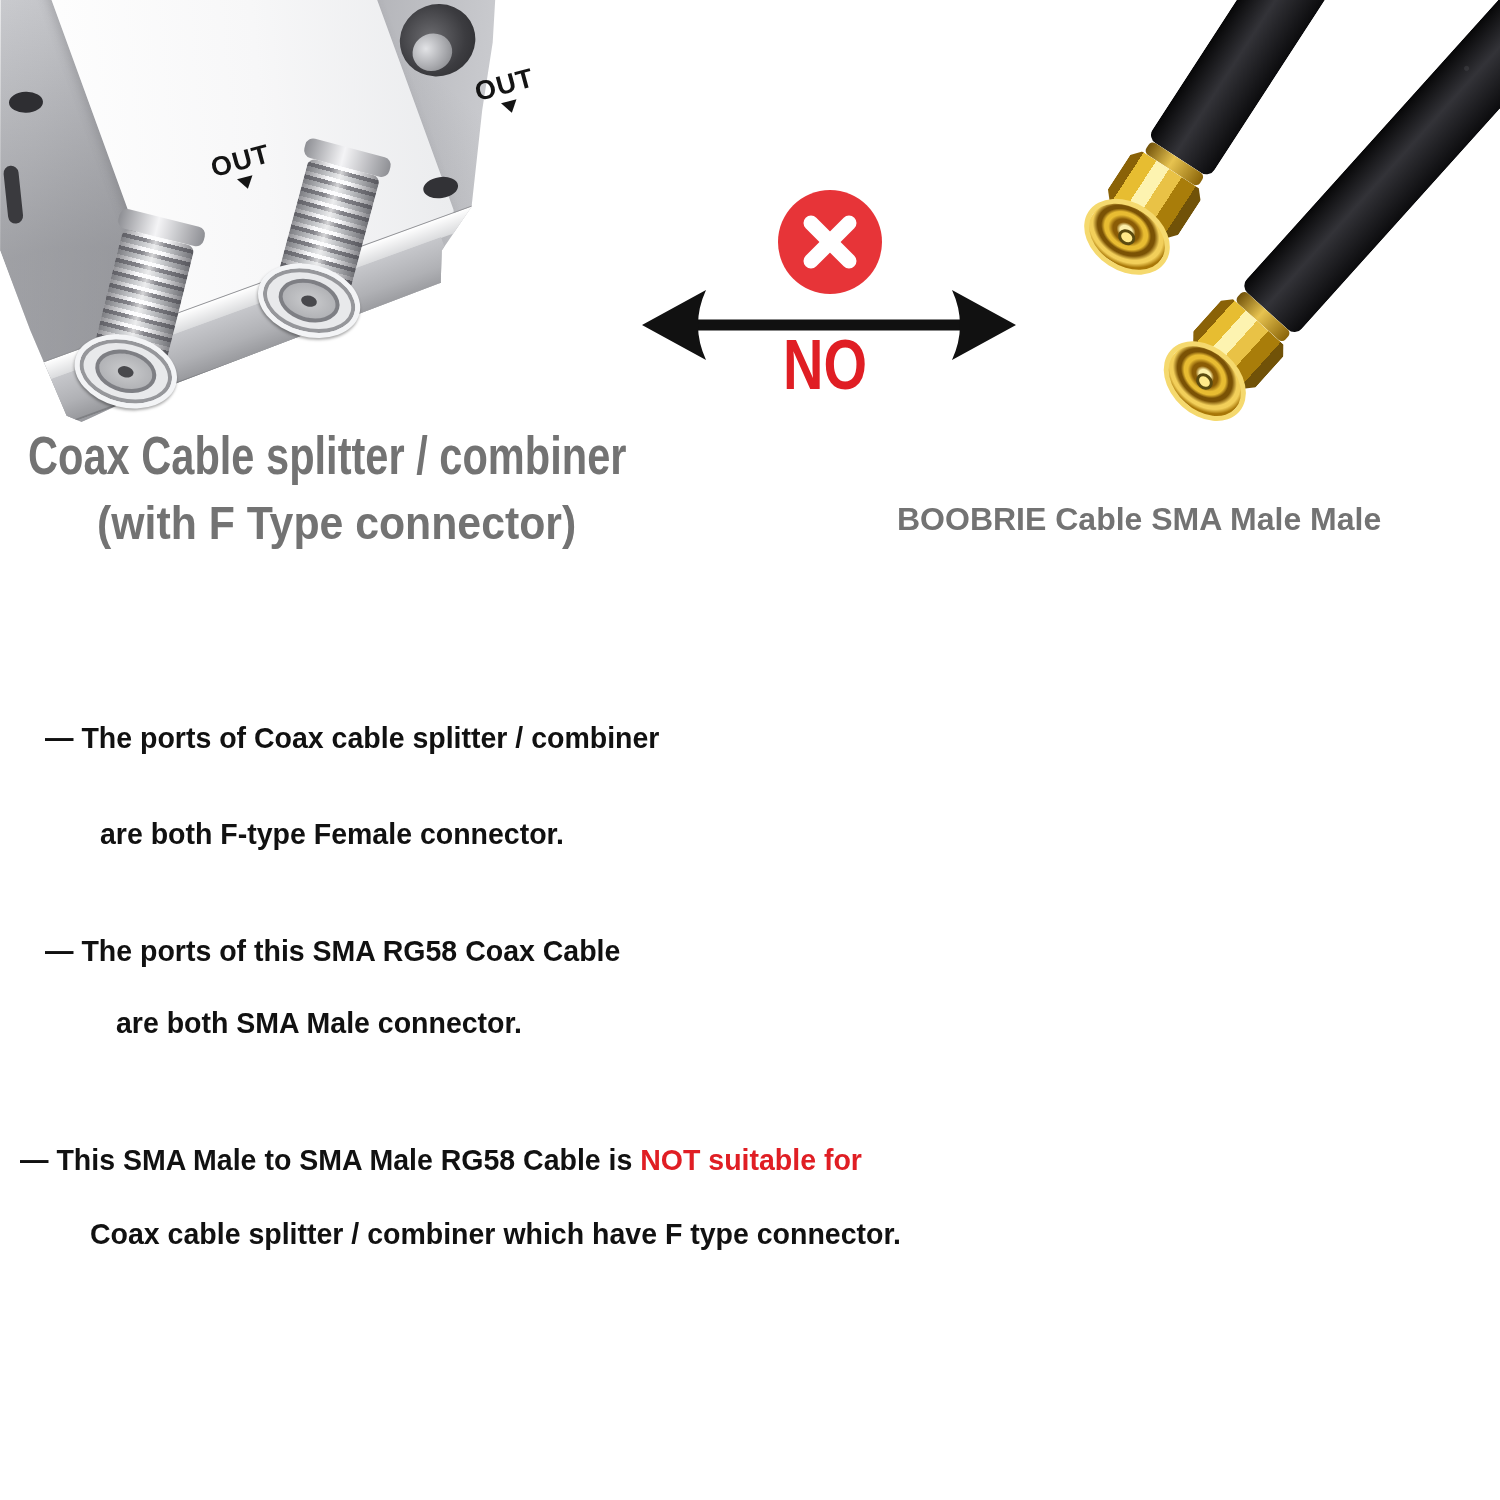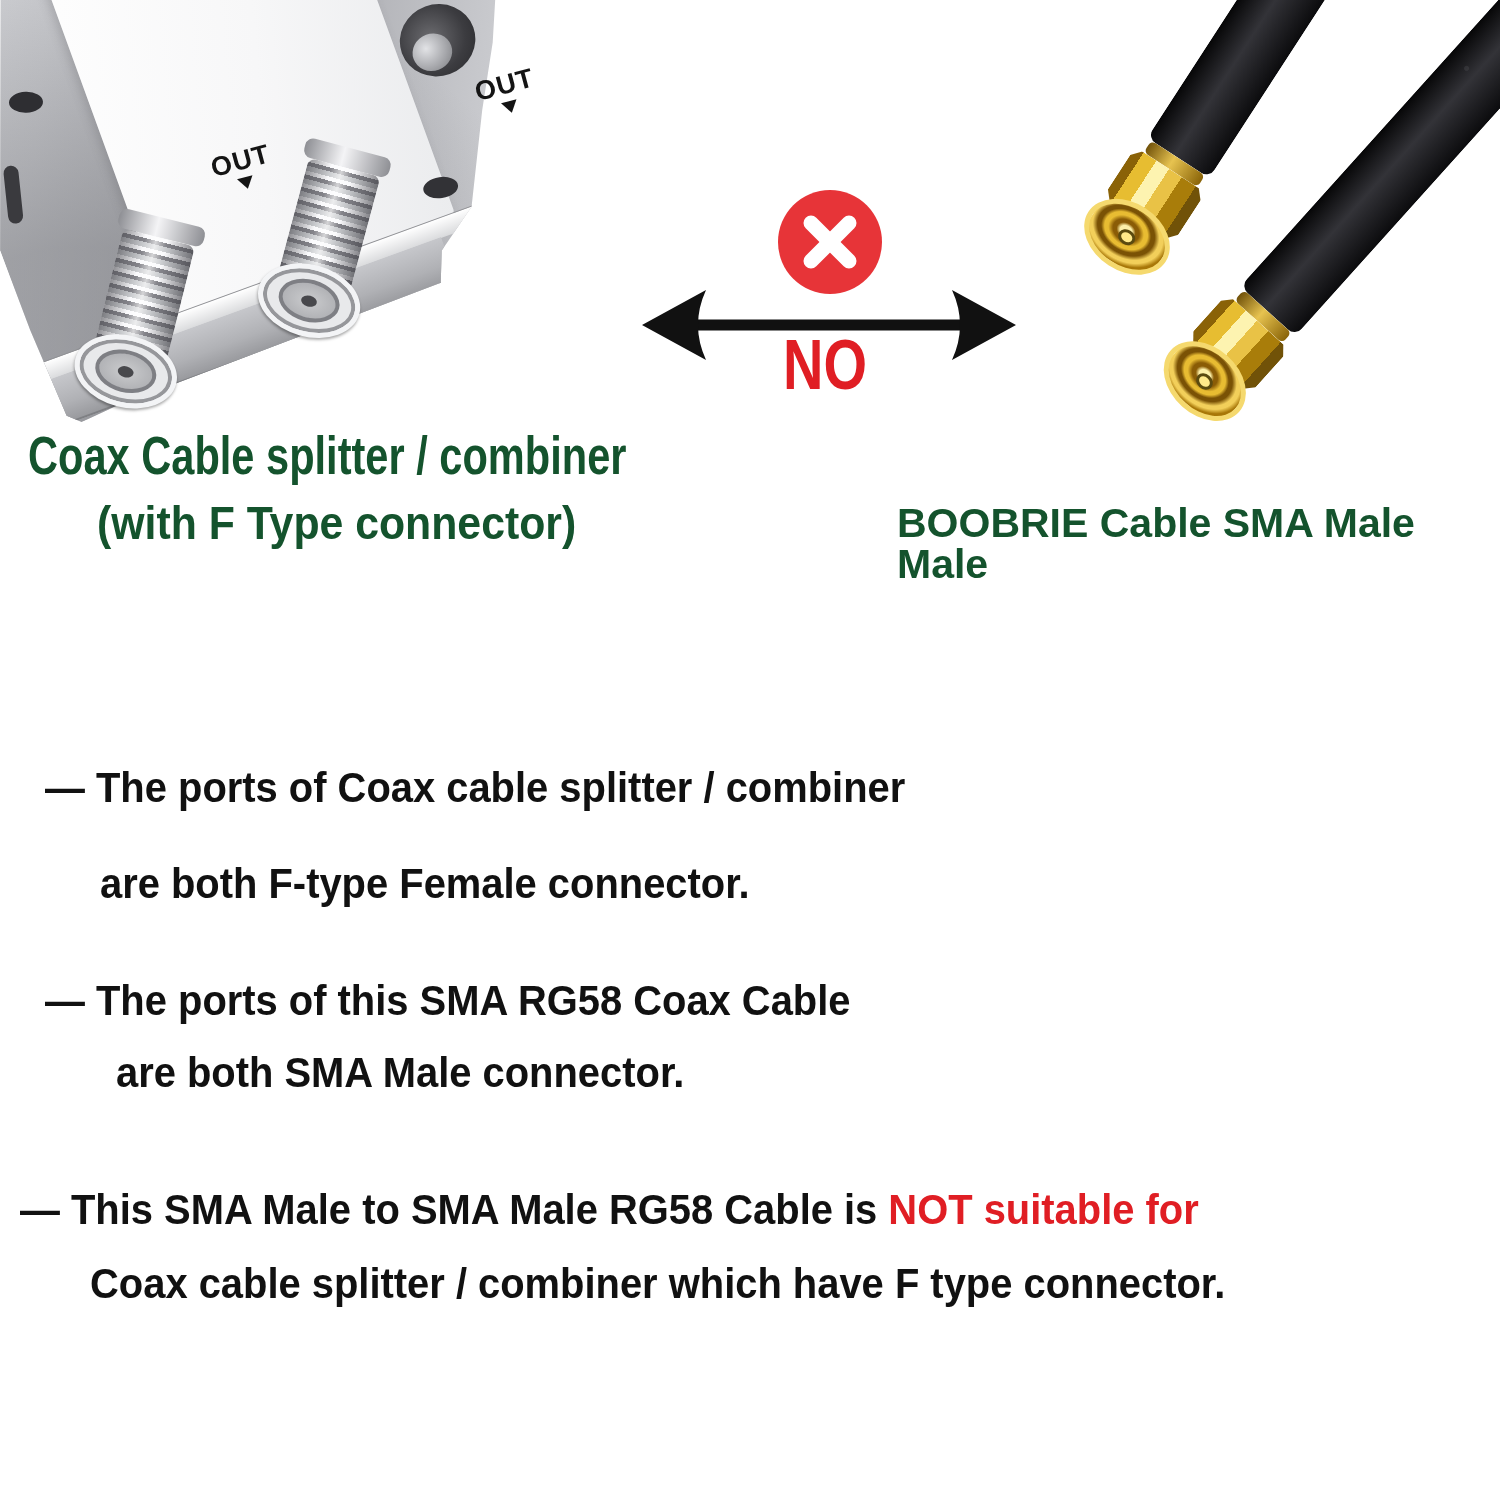--- a/index.html
+++ b/index.html
@@ -99,27 +99,27 @@
     background:linear-gradient(to right,#7a5606,#f2cf5a 46%,#96700a);}
   .sma-face{
     position:absolute;bottom:-30px;left:50%;transform:translateX(-50%);
     width:82px;height:58px;border-radius:50%;
     border:5px solid #f5d96e;
     background:radial-gradient(ellipse at 45% 42%, #fdf0a8 0 10%, #8a5c06 16% 22%, #e8bc32 30% 36%, #7a5205 42% 48%, #f2cf5a 56% 62%, #a87708 70% 78%, #f7df7e 86% 94%, #8a6207);
     display:flex;align-items:center;justify-content:center;}
   .sma-pin{width:12px;height:9px;border-radius:50%;background:#ffe98a;border:3px solid #5a4a10;}
 
   
-  .caption{font-weight:bold;color:#14532d;line-height:1;z-index:5;}
+  .caption{font-weight:bold;color:#737373;line-height:1;z-index:5;}
   .cap-l1{left:28px;top:428px;font-size:54px;}
   .cap-l1 .sqz{transform:scaleX(.77);}
   .cap-l2{left:97px;top:499px;font-size:47px;}
   .cap-l2 .sqz{transform:scaleX(.91);}
-  .cap-r{left:897px;top:503px;font-size:41px;}
-  .note-line{font-weight:bold;color:#111;font-size:42px;line-height:1;white-space:nowrap;z-index:5;margin-top:44px;}
+  .cap-r{left:897px;top:503px;font-size:32px;}
+  .note-line{font-weight:bold;color:#111;font-size:30px;line-height:1;white-space:nowrap;z-index:5;}
   .note-line .sqz{transform:scaleX(.95);}
   .nl-1a{left:45px;top:723px;} .nl-1b{left:100px;top:819px;}
   .nl-2a{left:45px;top:936px;text-align:center;} .nl-2b{left:116px;top:1008px;}
   .nl-3a{left:20px;top:1145px;} .nl-3b{left:90px;top:1219px;}
   .red-text{color:#e01e24;}
 </style>
 </head>
 <body>
 
 <div class="abs splitter-wrap">

